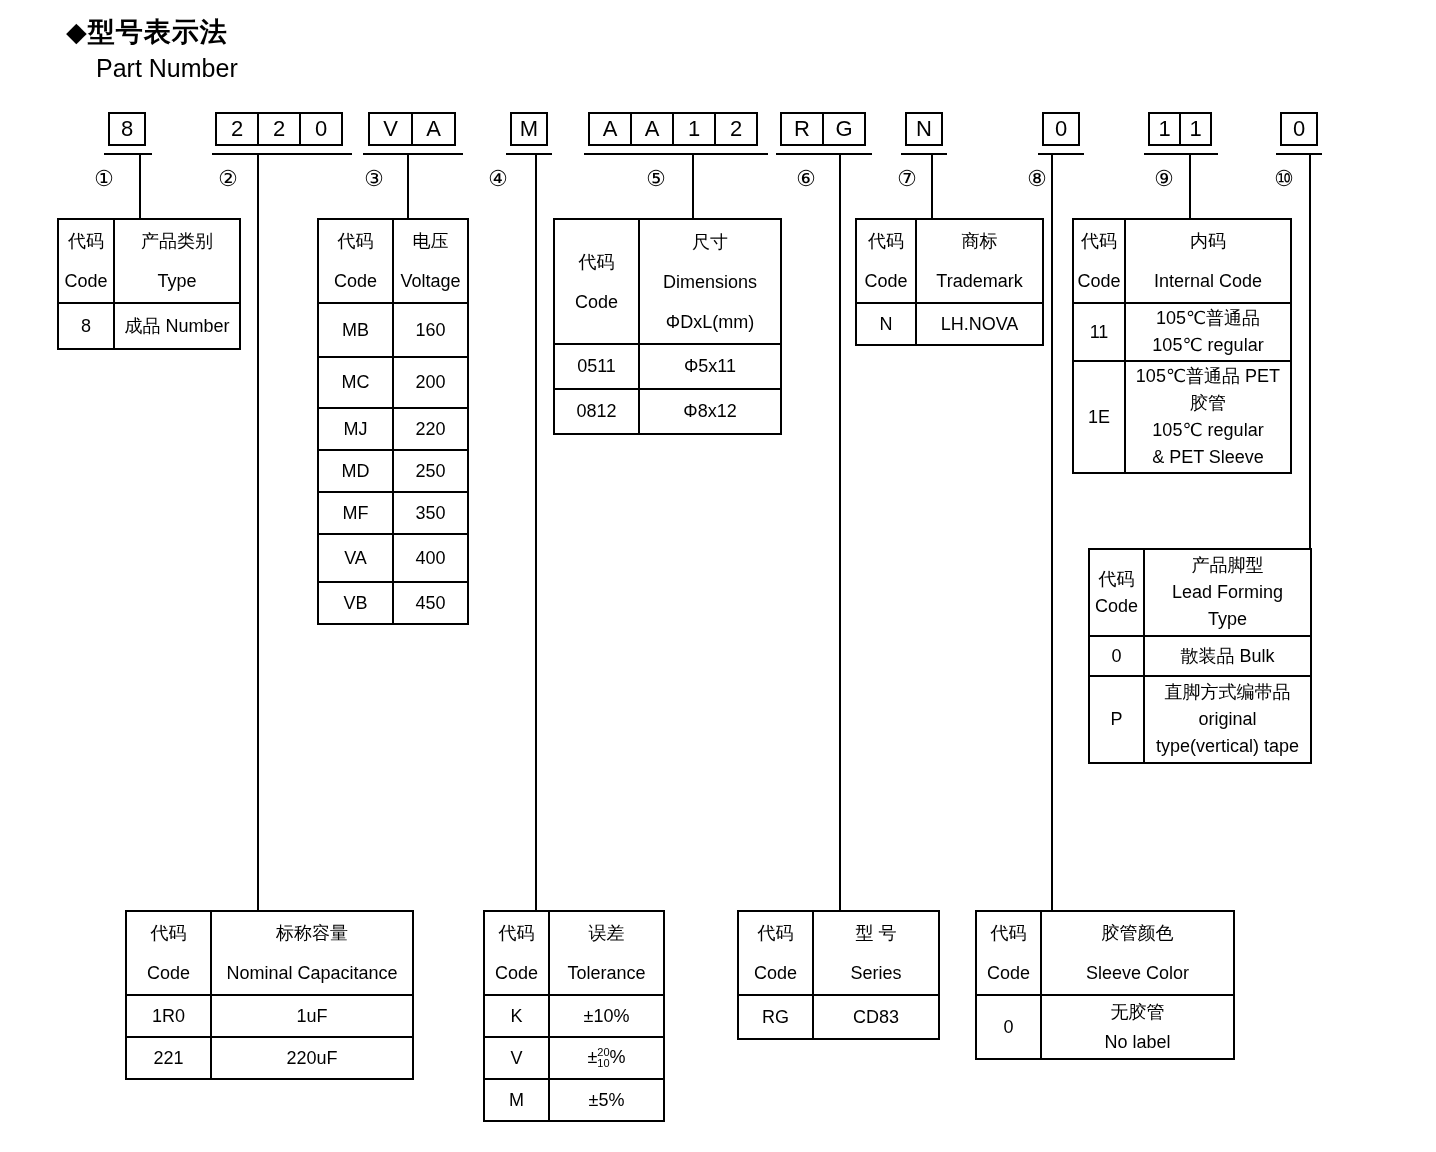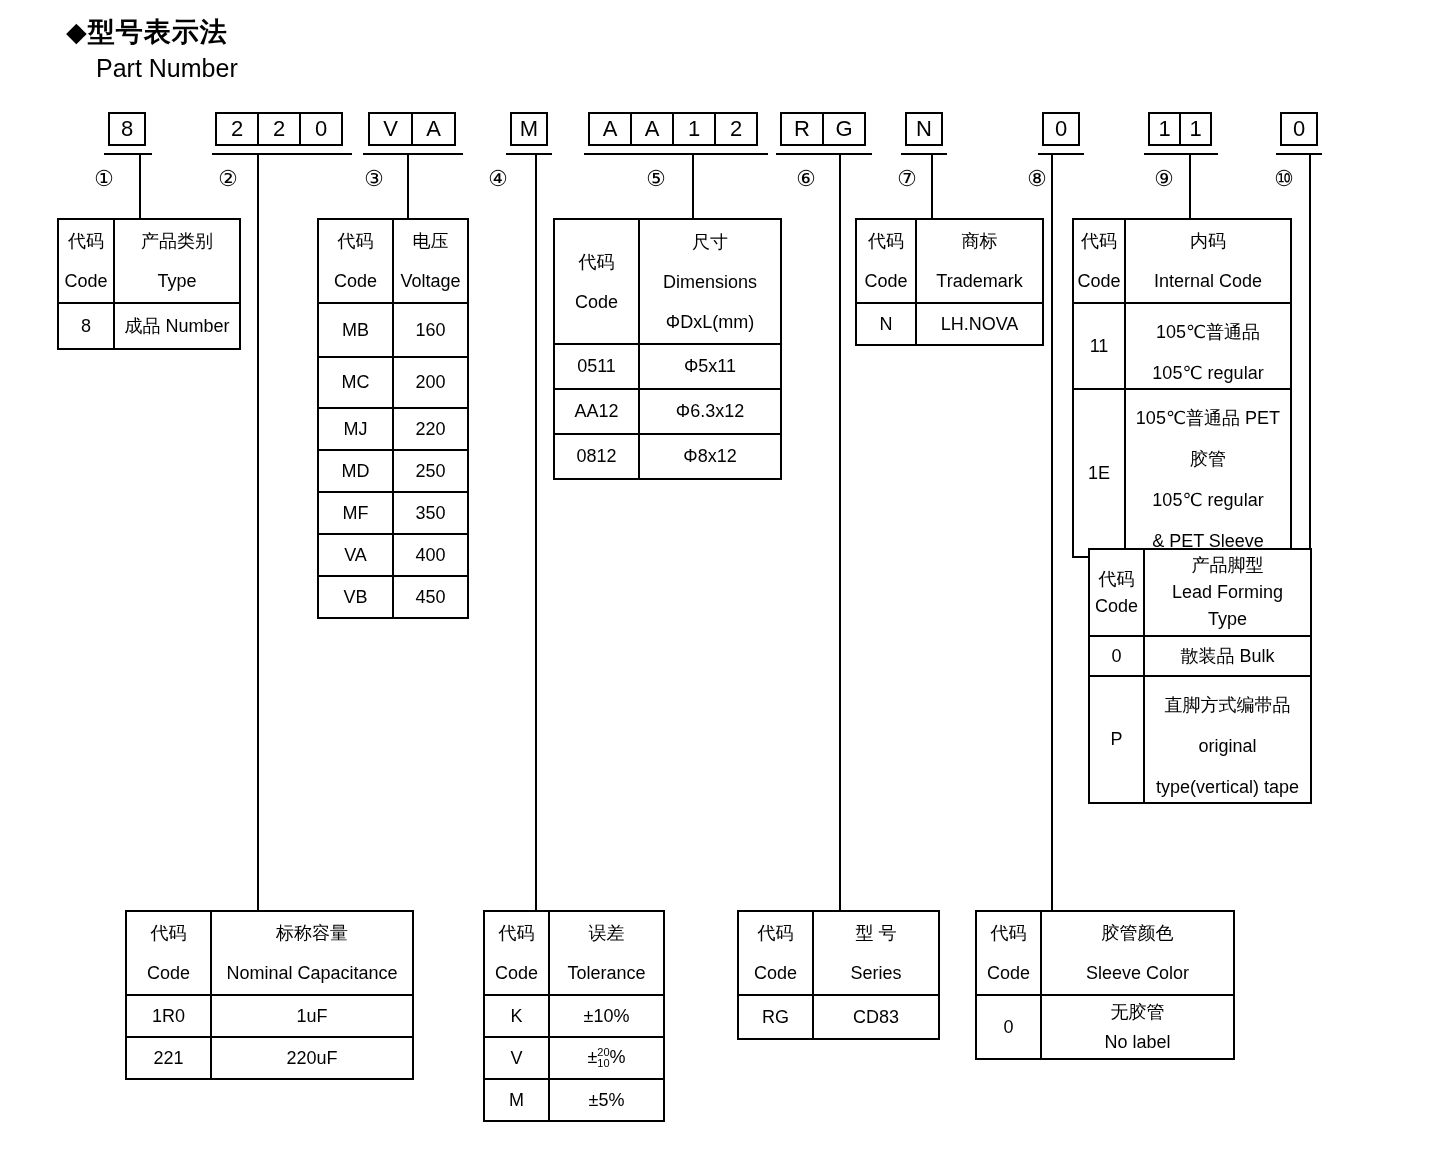--- a/index.html
+++ b/index.html
@@ -17,21 +17,21 @@
   .w38 { width:38px; } .w44 { width:44px; } .w45 { width:45px; } .w33 { width:33px; }
 
   .hline { position:absolute; height:2px; background:#000; }
   .vline { position:absolute; width:2px; background:#000; }
   .circ  { position:absolute; font-size:22px; line-height:22px; }
 
   table.dt { position:absolute; border-collapse:collapse; table-layout:fixed; background:#fff; }
   table.dt td { border:2px solid #000; text-align:center; vertical-align:middle; font-size:18px; padding:1px 3px; }
   .hl  { line-height:40px; }       
   .hls { line-height:27px; }       
-  .ml  { line-height:27px;margin-top:14px; }       
+  .ml  { line-height:27px; }       
   .ml30{ line-height:30px; }
 
   .stack { display:inline-flex; flex-direction:column; vertical-align:middle; font-size:11px; line-height:11px; }
 </style>
 </head>
 <body>
 
 <div class="page">
 
   <div class="title">
@@ -163,21 +163,21 @@
         <td>220</td>
       </tr>
       <tr style="height:42px">
         <td>MD</td>
         <td>250</td>
       </tr>
       <tr style="height:42px">
         <td>MF</td>
         <td>350</td>
       </tr>
-      <tr style="height:42px">
+      <tr style="height:48px">
         <td>VA</td>
         <td>400</td>
       </tr>
       <tr style="height:42px">
         <td>VB</td>
         <td>450</td>
       </tr>
     </tbody>
   </table>
 
@@ -194,24 +194,20 @@
         </td>
         <td>
           <div class="hl">尺寸</div>
           <div class="hl">Dimensions</div>
           <div class="hl">ΦDxL(mm)</div>
         </td>
       </tr>
       <tr style="height:45px">
         <td>0511</td>
         <td>Φ5x11</td>
-      </tr>
-      <tr style="height:45px">
-        <td>AA12</td>
-        <td>Φ6.3x12</td>
       </tr>
       <tr style="height:45px">
         <td>0812</td>
         <td>Φ8x12</td>
       </tr>
     </tbody>
   </table>
 
   <table class="dt" style="left:855px;top:218px">
     <colgroup>

